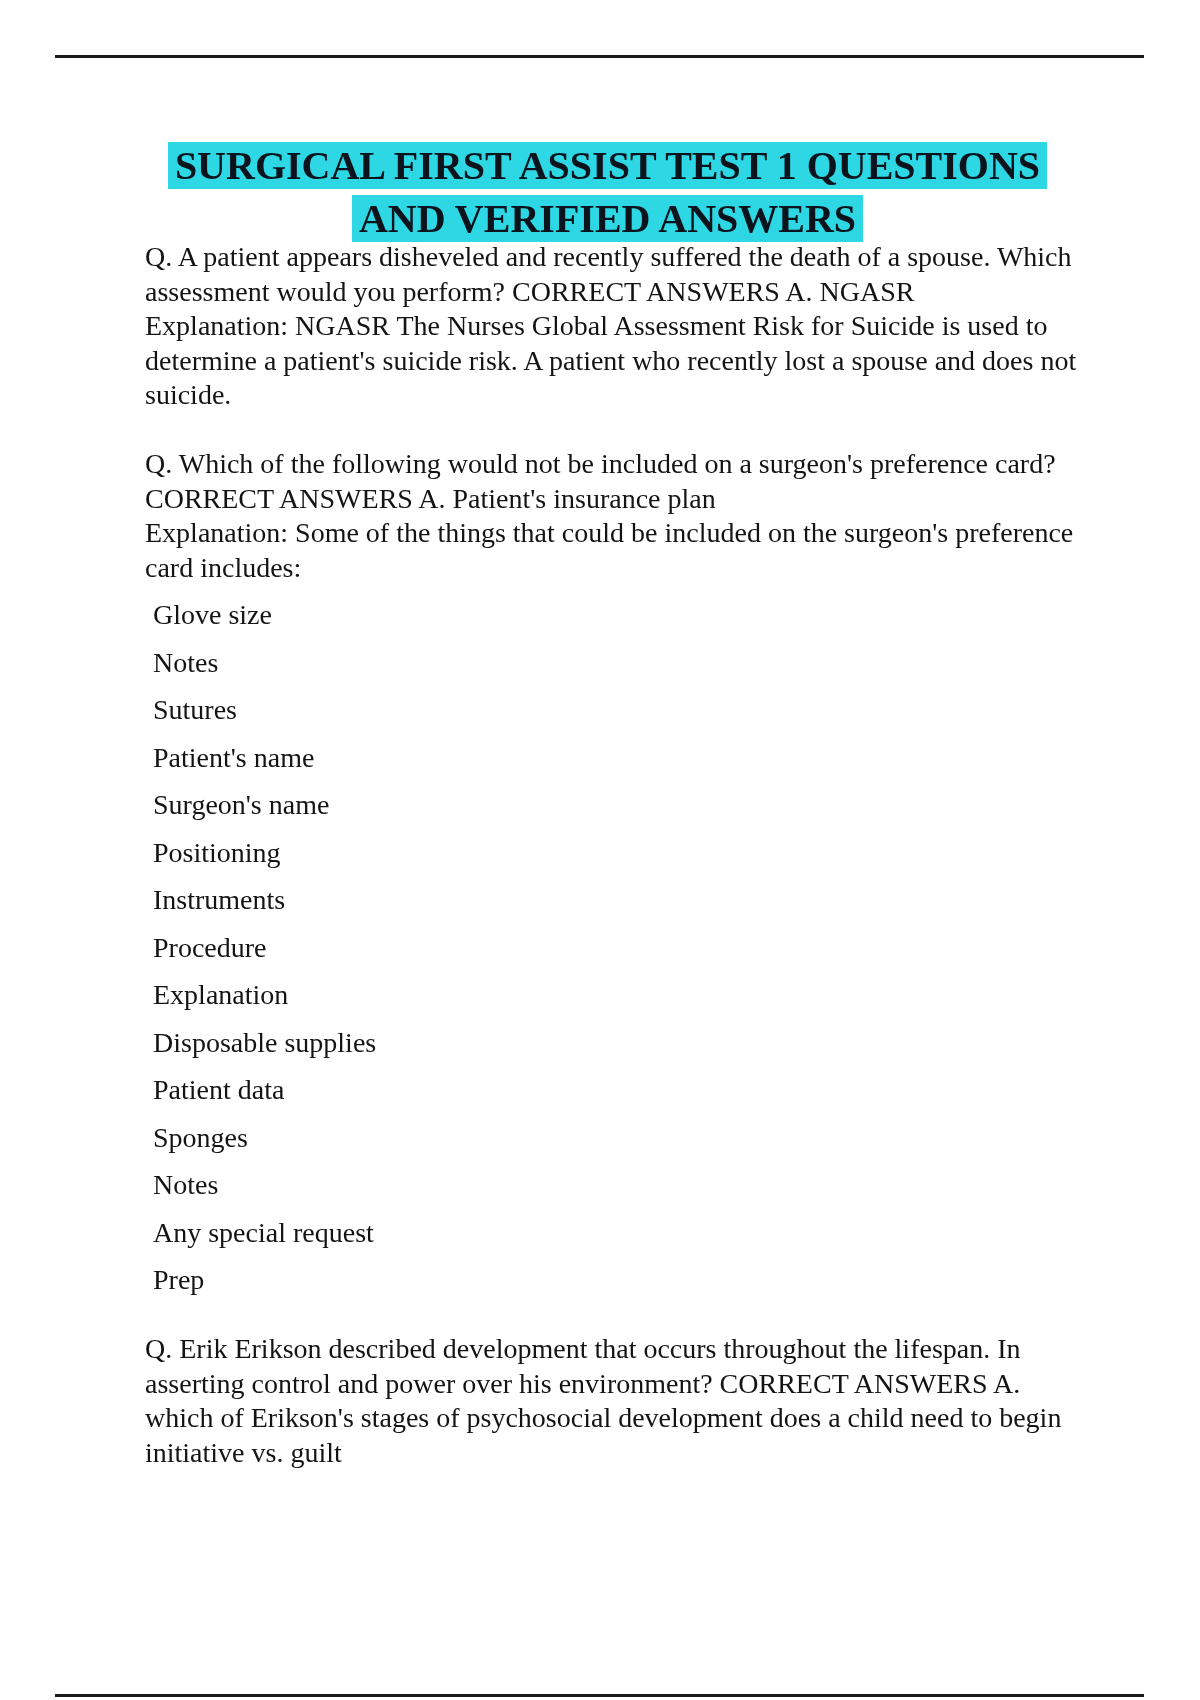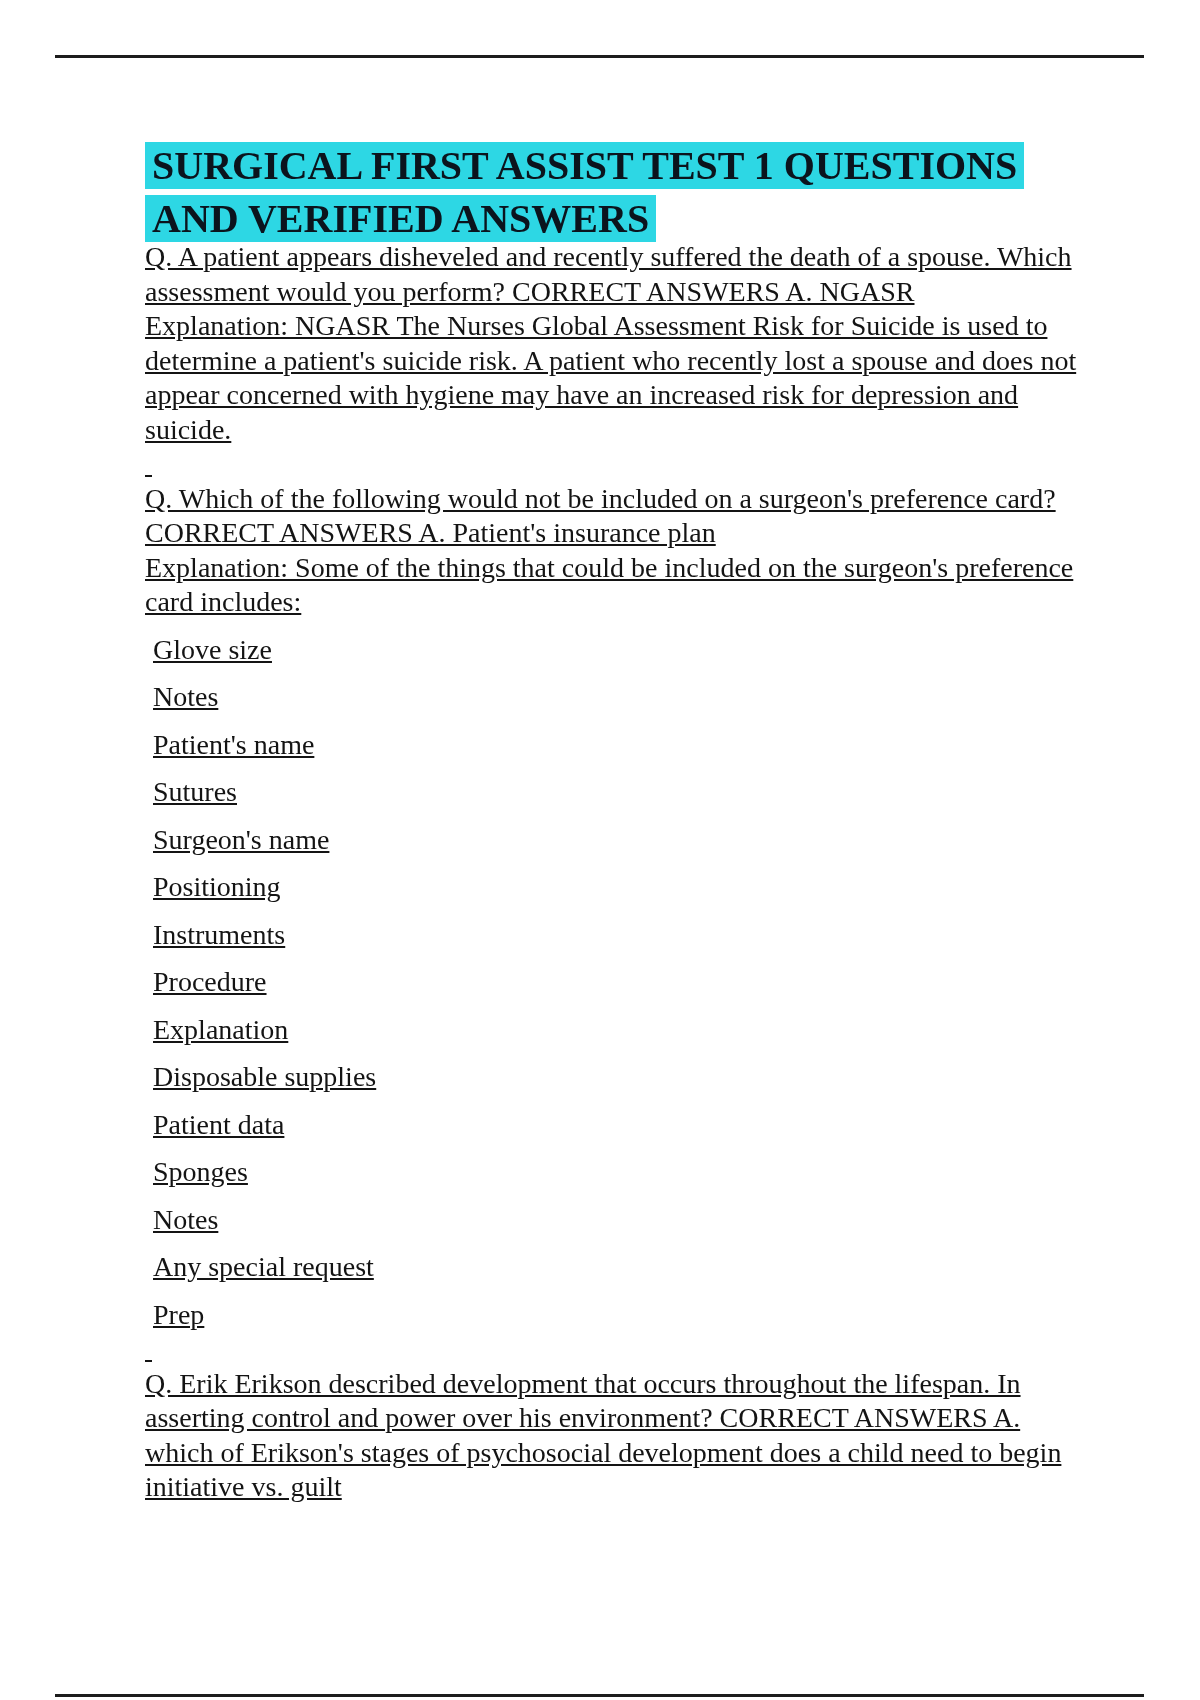--- a/index.html
+++ b/index.html
@@ -24,42 +24,41 @@
   }
   .rule.top { top: 55px; }
   .rule.bottom { top: 1694px; }
 
   .title {
     position: absolute;
     top: 139px;
     left: 145px;
     width: 925px;
     margin: 0;
-    text-align: left;
+    text-align: center;
     font-size: 40px;
     font-weight: bold;
     line-height: 53px;
     letter-spacing: 0px;
     color: #0b141d;
   }
   .title .hl {
     background: #2dd7e4;
     padding: 1px 7px;
     box-decoration-break: clone;
   }
 
   .content {
     position: absolute;
     top: 240px;
     left: 145px;
     width: 930px;
     font-size: 28px;
     line-height: 34.5px;
     color: #141414;
-    text-decoration: underline;
   }
   .content .line {
     white-space: pre;
     min-height: 34.5px;
   }
   .content .line.list-item {
     padding-left: 8px;
     margin-top: 13px;
   }
 </style>
@@ -73,31 +72,30 @@
   <h1 class="title" style="color: rgb(11, 20, 29);">
     <span class="title-line"><span class="hl" style="background: rgb(45, 215, 228);">SURGICAL FIRST ASSIST TEST 1 QUESTIONS</span></span><br>
     <span class="title-line"><span class="hl" style="background: rgb(45, 215, 228);">AND VERIFIED ANSWERS</span></span>
   </h1>
 
   <main class="content" style="color: rgb(20, 20, 20);">
       <div class="line">Q. A patient appears disheveled and recently suffered the death of a spouse. Which</div>
       <div class="line">assessment would you perform? CORRECT ANSWERS A. NGASR</div>
       <div class="line">Explanation: NGASR The Nurses Global Assessment Risk for Suicide is used to</div>
       <div class="line">determine a patient's suicide risk. A patient who recently lost a spouse and does not</div>
-      <div class="line">appear concerned with hygiene may have an increased risk for depression and</div>
       <div class="line">suicide.</div>
       <div class="line blank">&nbsp;</div>
       <div class="line">Q. Which of the following would not be included on a surgeon's preference card?</div>
       <div class="line">CORRECT ANSWERS A. Patient's insurance plan</div>
       <div class="line">Explanation: Some of the things that could be included on the surgeon's preference</div>
       <div class="line">card includes:</div>
       <div class="line list-item">Glove size</div>
       <div class="line list-item">Notes</div>
+      <div class="line list-item">Sutures</div>
       <div class="line list-item">Patient's name</div>
-      <div class="line list-item">Sutures</div>
       <div class="line list-item">Surgeon's name</div>
       <div class="line list-item">Positioning</div>
       <div class="line list-item">Instruments</div>
       <div class="line list-item">Procedure</div>
       <div class="line list-item">Explanation</div>
       <div class="line list-item">Disposable supplies</div>
       <div class="line list-item">Patient data</div>
       <div class="line list-item">Sponges</div>
       <div class="line list-item">Notes</div>
       <div class="line list-item">Any special request</div>

